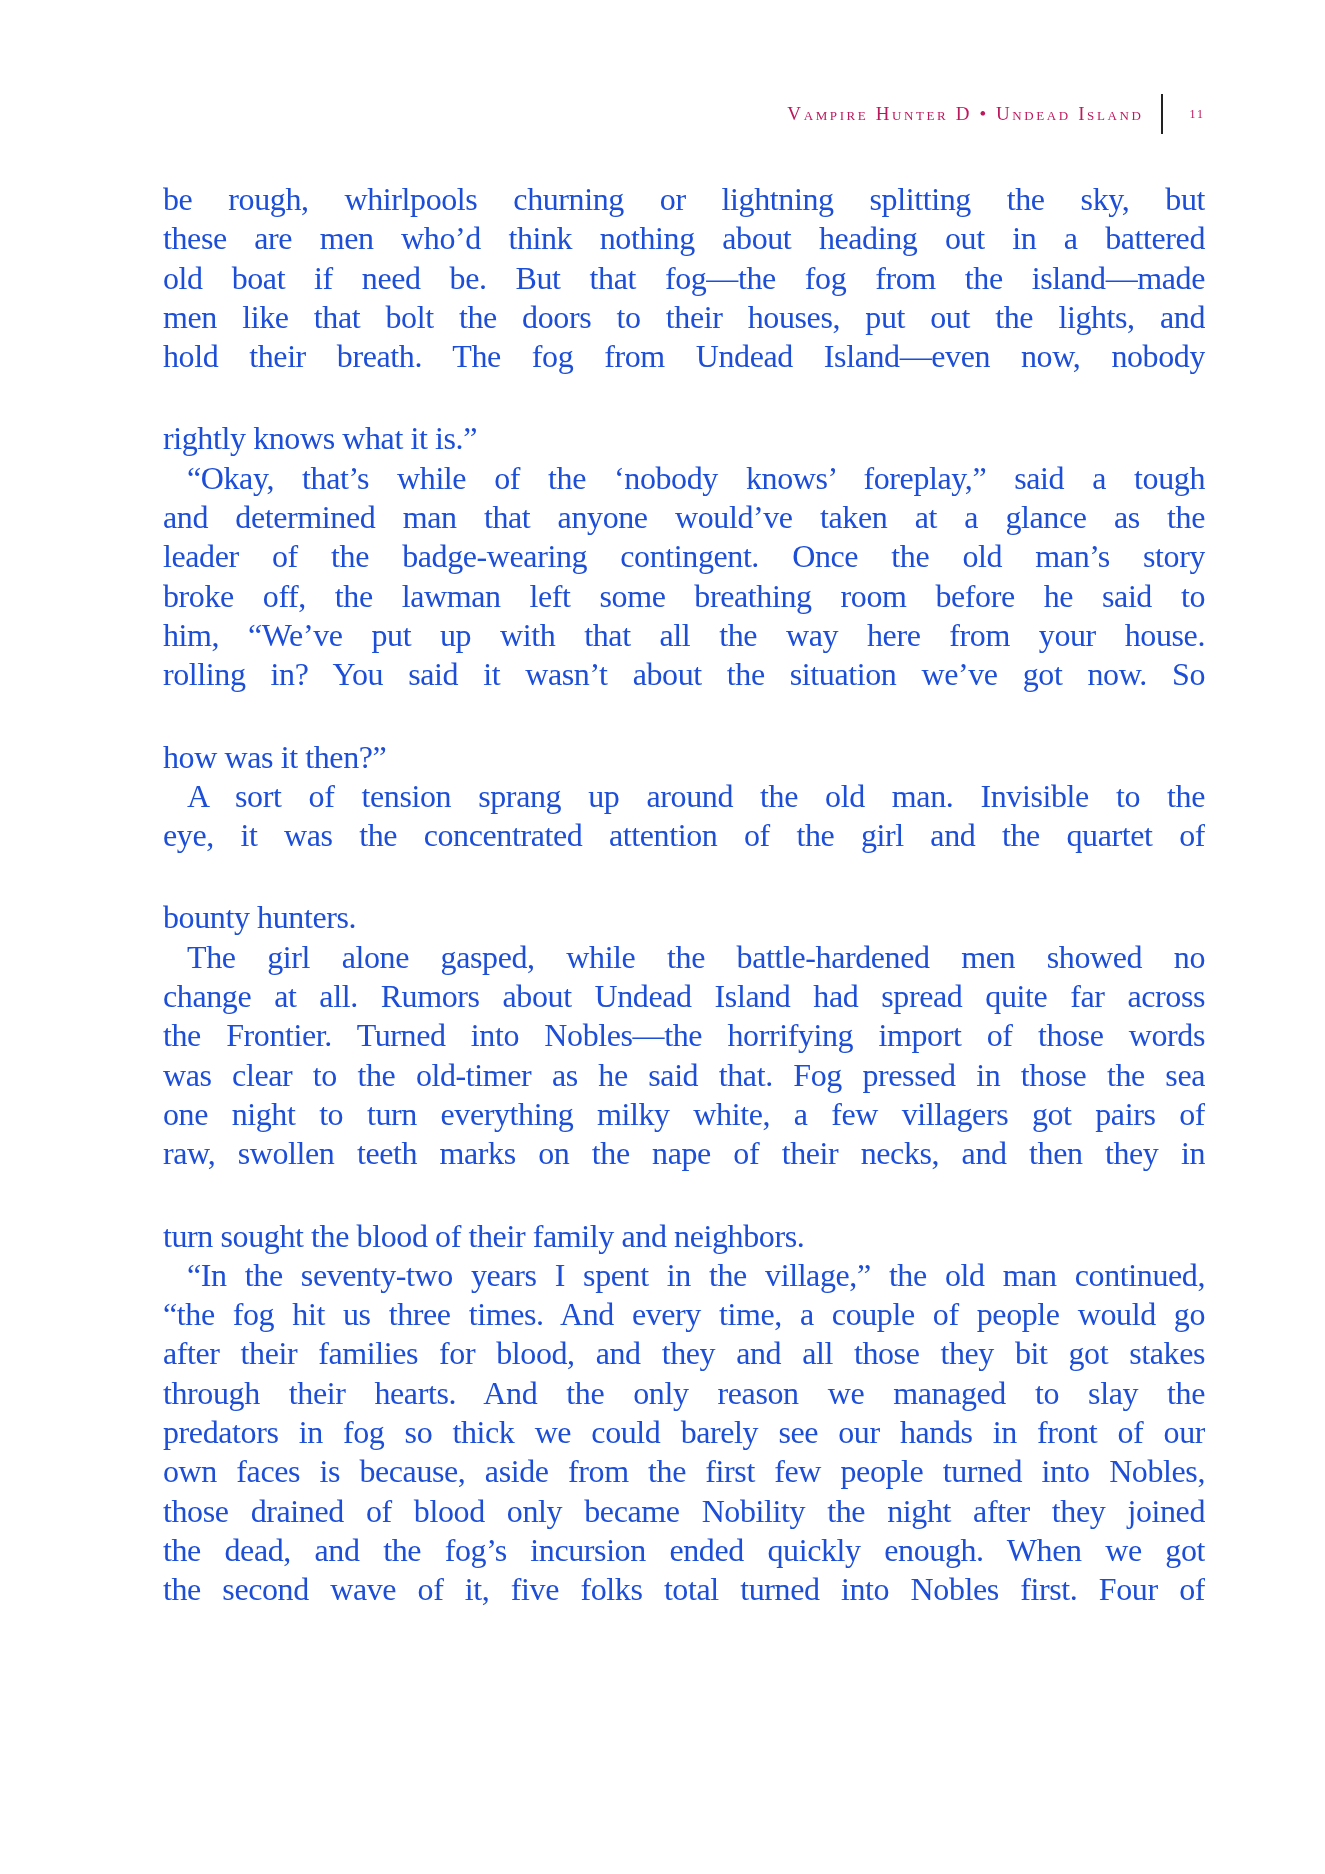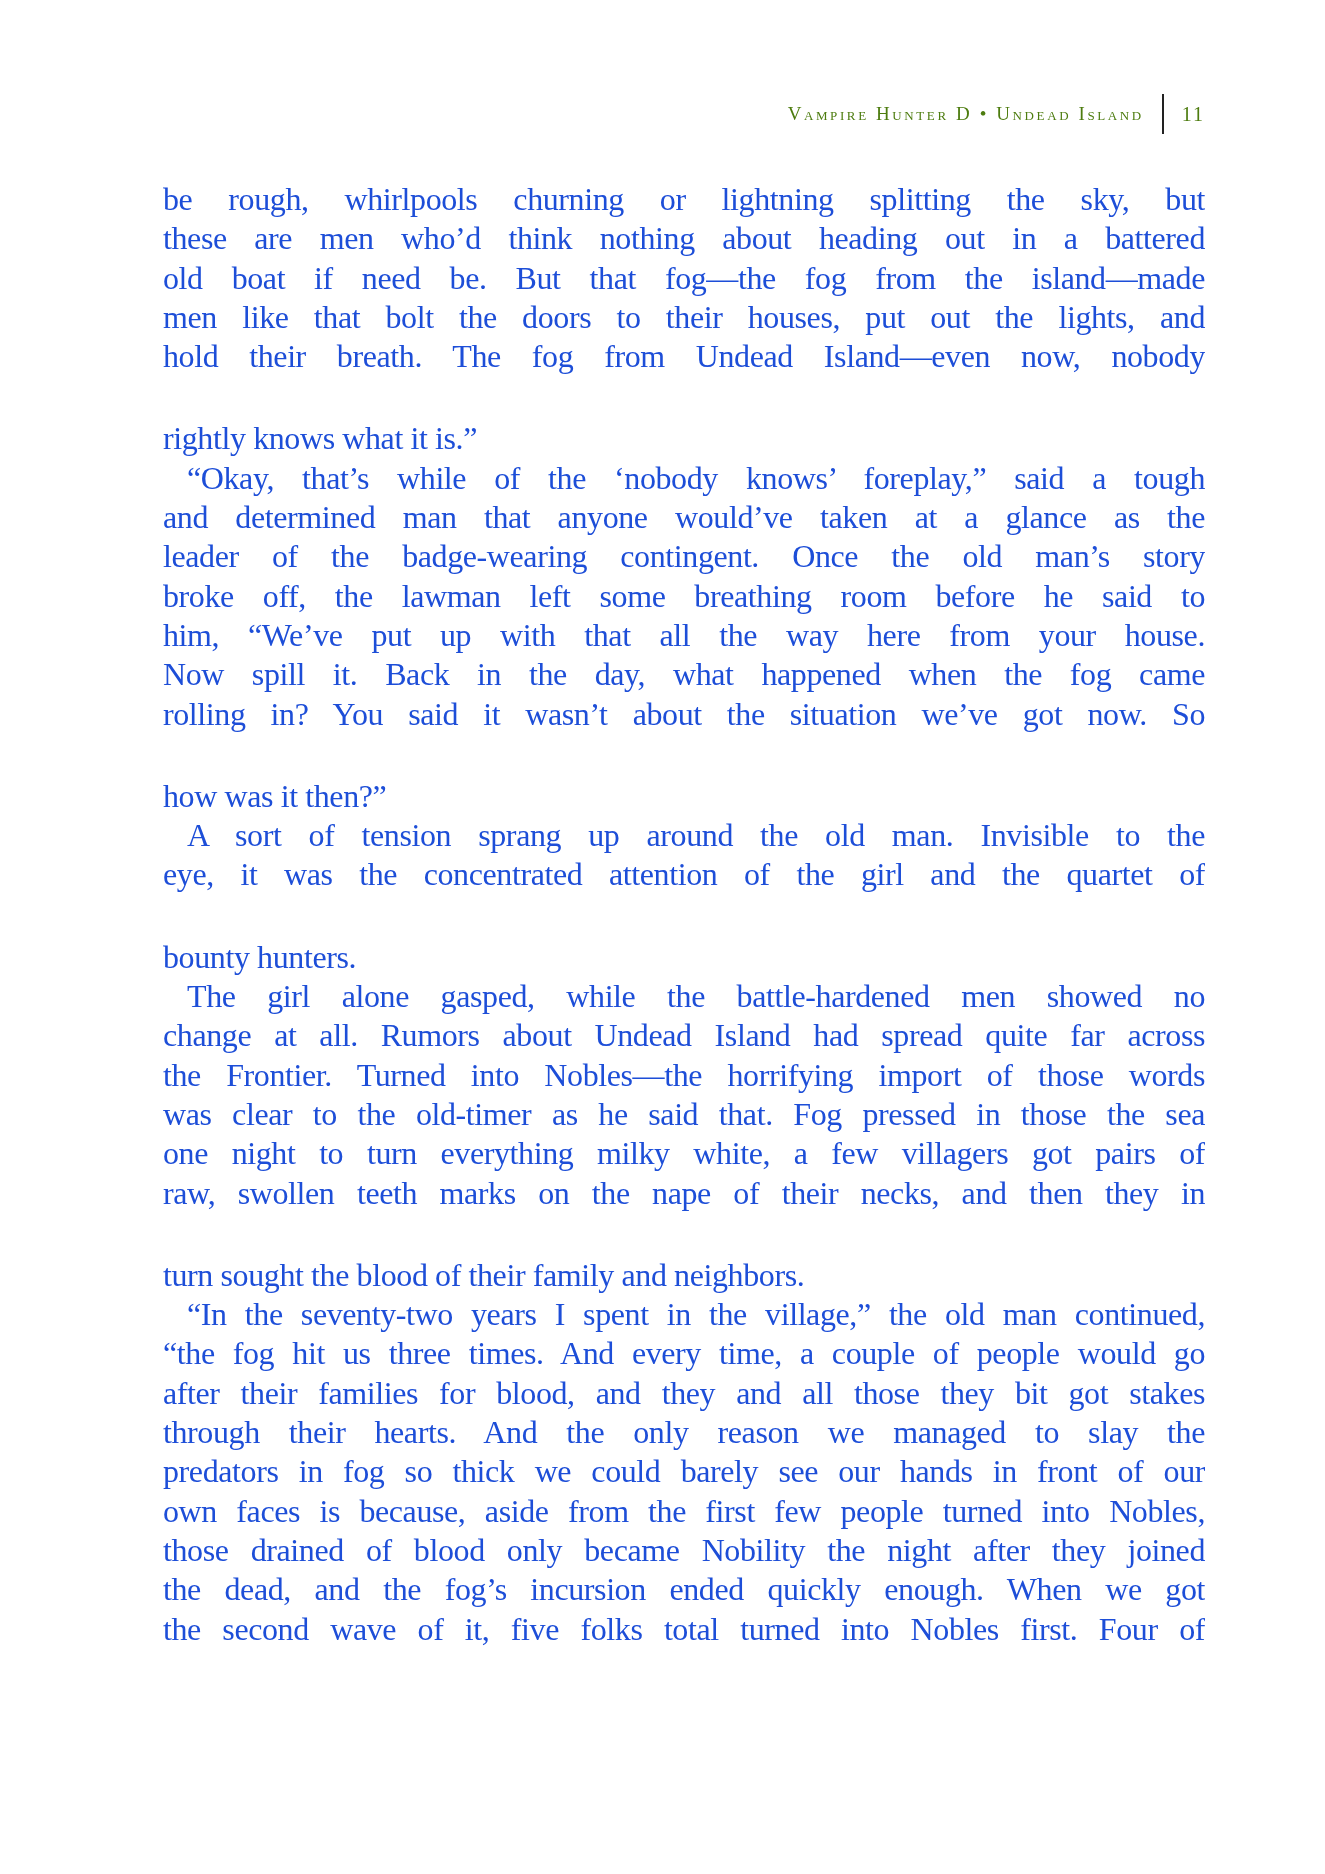--- a/index.html
+++ b/index.html
@@ -2,28 +2,28 @@
 <html><head>
   <meta charset="utf-8">
   <style>
     html, body { margin: 0; padding: 0; background: #ffffff; }
     body { width: 1325px; height: 1874px; position: relative; overflow: hidden; }
     .page { position: absolute; left: 0; top: 0; width: 1325px; height: 1874px; background: #fff; }
     .running-head {
       position: absolute; top: 94px; right: 120px; height: 40px;
       display: flex; align-items: center;
       font-family: "Liberation Serif", "DejaVu Serif", serif;
-      color: #4d7c0f;
+      color: #be185d;
     }
     .rh-title {
       font-size: 19px; letter-spacing: 2.6px; font-variant: small-caps;
       text-transform: none; padding-right: 18px;
     }
     .rh-rule { width: 2px; height: 40px; background: #222; }
-    .rh-folio { font-size: 20px; padding-left: 18px; letter-spacing: 2px; font-variant: small-caps; }
+    .rh-folio { font-size: 12px; padding-left: 26px; letter-spacing: 2px; font-variant: small-caps; }
     .body-text {
       position: absolute; left: 163px; top: 180px; width: 1042px;
       font-family: "Liberation Serif", "DejaVu Serif", serif;
       font-size: 32px; color: #1d4ed8;
     }
     .line {
       height: 39.3px; line-height: 39.3px; white-space: nowrap;
       text-align: justify; text-align-last: justify; overflow: hidden;
       letter-spacing: -0.4px;
     }
@@ -45,21 +45,20 @@
       <div class="line">these are men who’d think nothing about heading out in a battered</div>
       <div class="line">old boat if need be. But that fog—the fog from the island—made</div>
       <div class="line">men like that bolt the doors to their houses, put out the lights, and</div>
       <div class="line">hold their breath. The fog from Undead Island—even now, nobody</div>
       <div class="line last">rightly knows what it is.”</div>
       <div class="line indent">“Okay, that’s while of the ‘nobody knows’ foreplay,” said a tough</div>
       <div class="line">and determined man that anyone would’ve taken at a glance as the</div>
       <div class="line">leader of the badge-wearing contingent. Once the old man’s story</div>
       <div class="line">broke off, the lawman left some breathing room before he said to</div>
       <div class="line">him, “We’ve put up with that all the way here from your house.</div>
-      <div class="line">Now spill it. Back in the day, what happened when the fog came</div>
       <div class="line">rolling in? You said it wasn’t about the situation we’ve got now. So</div>
       <div class="line last">how was it then?”</div>
       <div class="line indent">A sort of tension sprang up around the old man. Invisible to the</div>
       <div class="line">eye, it was the concentrated attention of the girl and the quartet of</div>
       <div class="line last">bounty hunters.</div>
       <div class="line indent">The girl alone gasped, while the battle-hardened men showed no</div>
       <div class="line">change at all. Rumors about Undead Island had spread quite far across</div>
       <div class="line">the Frontier. Turned into Nobles—the horrifying import of those words</div>
       <div class="line">was clear to the old-timer as he said that. Fog pressed in those the sea</div>
       <div class="line">one night to turn everything milky white, a few villagers got pairs of</div>

